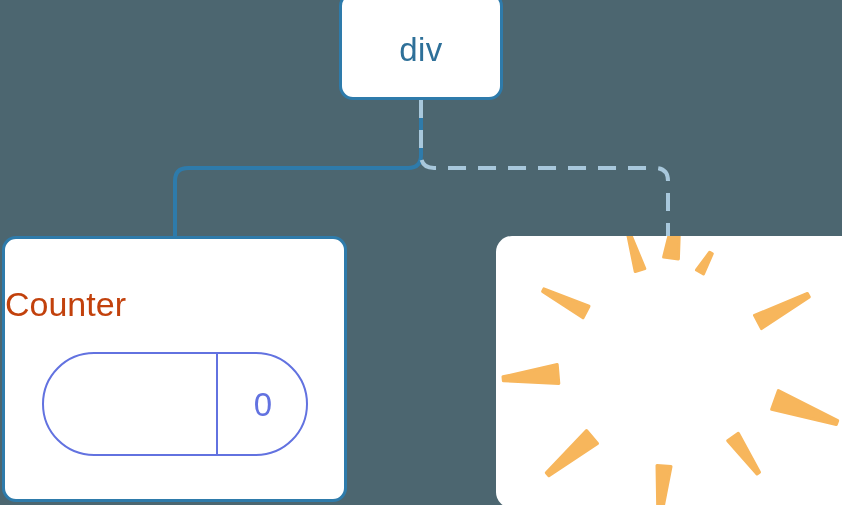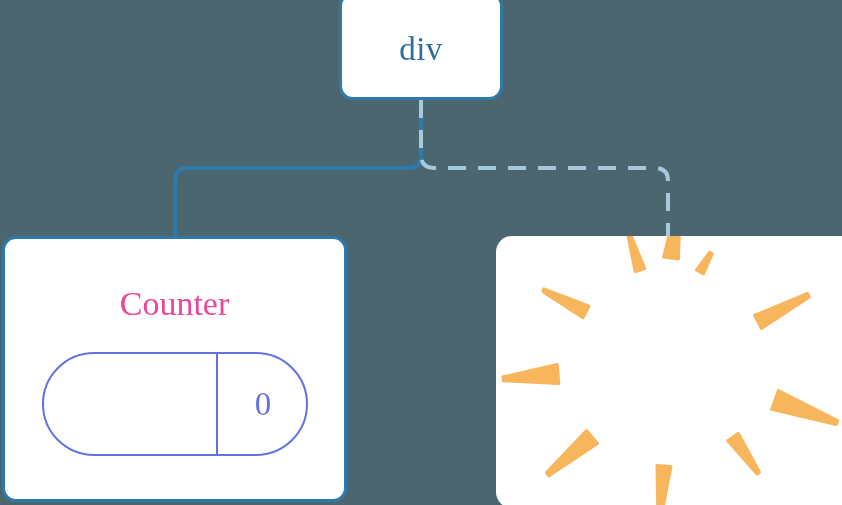--- a/index.html
+++ b/index.html
@@ -6,21 +6,21 @@
     margin: 0;
     padding: 0;
     background: #4c6670;
   }
   #stage {
     position: relative;
     width: 842px;
     height: 505px;
     background: #4c6670;
     overflow: hidden;
-    font-family: Liberation Serif, serif;
+    font-family: Liberation Sans, sans-serif;
   }
 
   
   #edges {
     position: absolute;
     left: 0;
     top: 0;
     width: 842px;
     height: 505px;
     pointer-events: none;
@@ -58,23 +58,23 @@
     width: 345px;
     height: 266px;
     border: 3px solid #2e7bab;
     border-radius: 14px;
   }
   .node-counter .node-title {
     position: absolute;
     left: 0;
     right: 0;
     top: 48px;
-    text-align: center;
+    text-align: left;
     font-size: 34px;
-    color: #ec4899;
+    color: #c2410c;
     line-height: 1;
   }
 
   
   .hook-pill {
     position: absolute;
     left: 42px;
     top: 352px;
     width: 266px;
     height: 104px;

